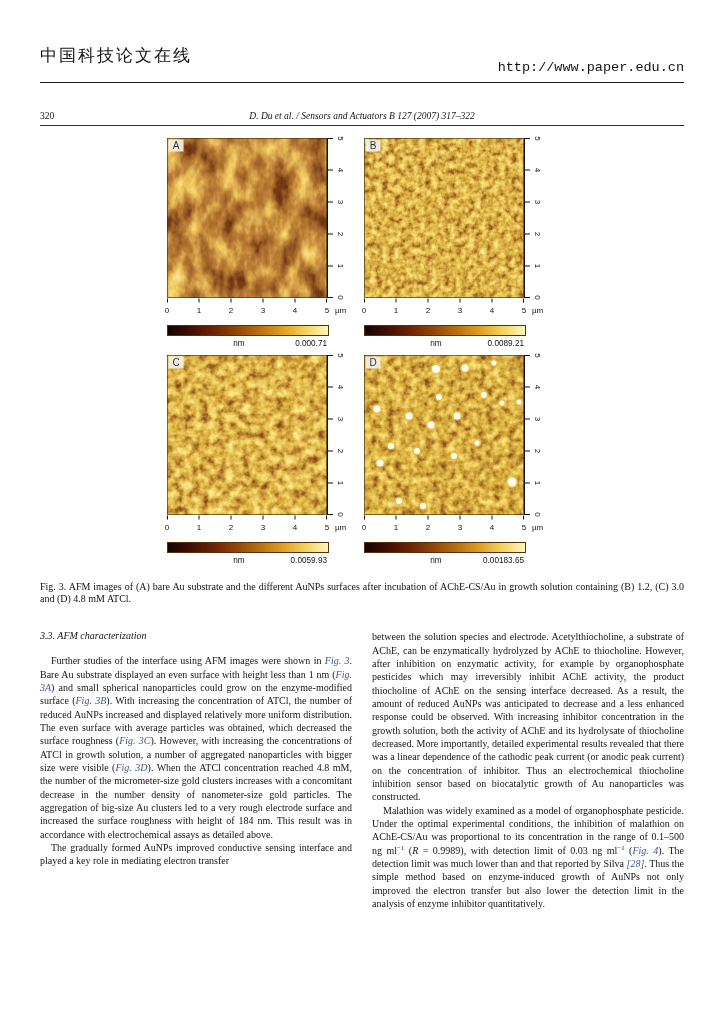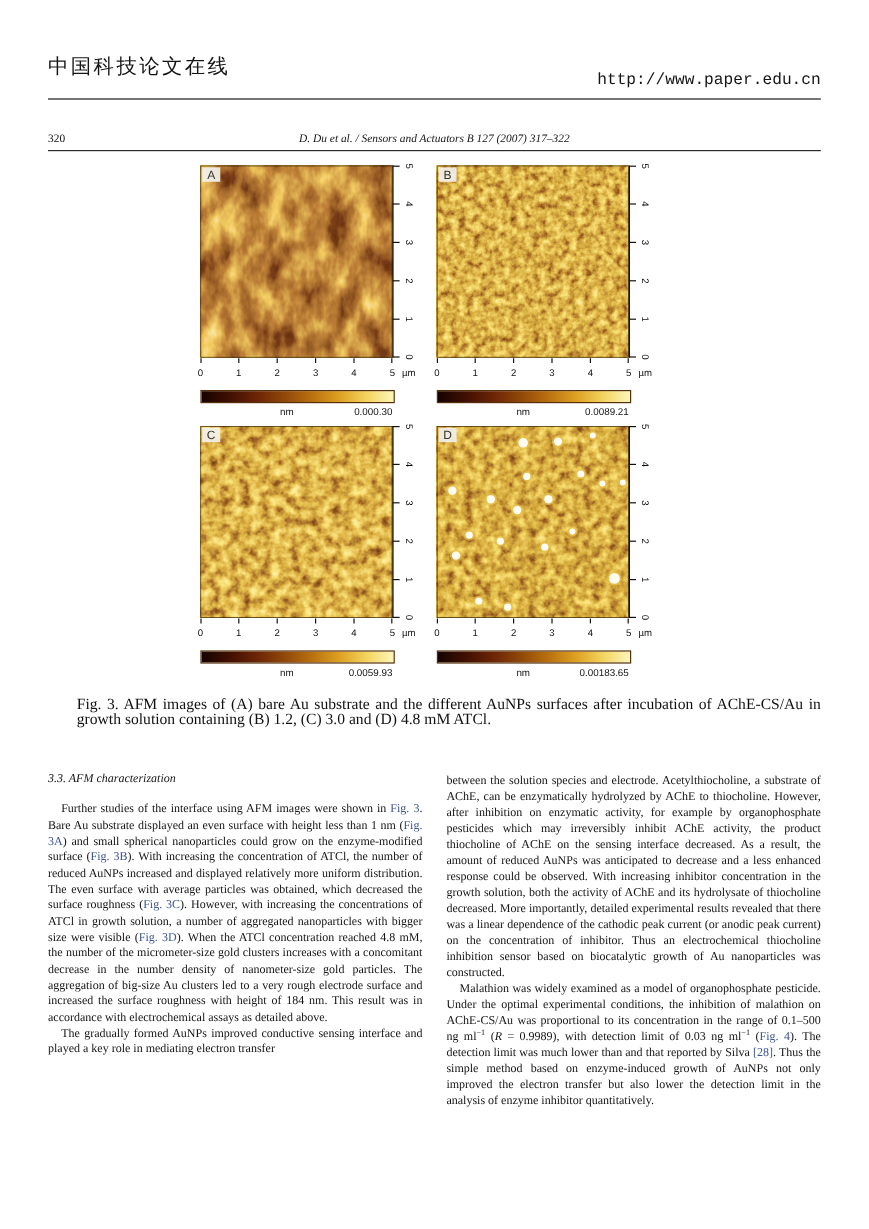--- a/index.html
+++ b/index.html
@@ -26,29 +26,29 @@
   .img-frame{fill:none;stroke:#3a2a08;stroke-width:0.6;}
   .chip{fill:#f2f0ea;opacity:0.92;}
   .chip-label{font-family:"Liberation Sans","DejaVu Sans",sans-serif;font-size:10px;fill:#333;}
   .axis{stroke:#111;stroke-width:1;}
   .tick{stroke:#111;stroke-width:1;}
   .axlab{font-family:"Liberation Sans","DejaVu Sans",sans-serif;font-size:8px;fill:#111;}
   .colorbar{width:160px;height:9px;margin-top:7px;border:0.5px solid #55300a;}
   .scale-labels{width:160px;margin-top:3px;position:relative;display:flex;justify-content:flex-end;
     font-family:"Liberation Sans","DejaVu Sans",sans-serif;font-size:8.2px;color:#111;}
   .scale-labels .scale-unit{position:absolute;left:0;right:16px;text-align:center;}
-  .figure-caption{margin-top:16px;font-size:13px;line-height:11.6px;text-align:justify;color:#111;margin-left:24px;}
+  .figure-caption{margin-top:16px;font-size:10px;line-height:11.6px;text-align:justify;color:#111;}
   
-  .two-col{margin-top:40px;display:flex;gap:20px;}
+  .two-col{margin-top:26px;display:flex;gap:20px;}
   .col{flex:1;min-width:0;}
   .section-heading{font-style:italic;font-weight:normal;font-size:10px;margin:0 0 13px 0;}
   .section-heading.second{margin-top:15px;}
   .para{font-size:10px;line-height:13.35px;text-align:justify;margin:0;}
   .para.indent{text-indent:11px;}
-  .link{color:#3c5590;cursor:pointer;}
+  .link{color:#3c5590;cursor:pointer;font-style:italic;}
   .it{font-style:italic;}
   sup{font-size:6.8px;line-height:0;}
   .defs-holder{position:absolute;width:0;height:0;overflow:hidden;}
 </style>
 </head>
 <body>
 
 <svg class="defs-holder" aria-hidden="true">
   <defs>
     <filter id="fA" x="0" y="0" width="100%" height="100%">
@@ -139,21 +139,21 @@
               <text class="axlab" x="128" y="175" text-anchor="middle">4</text>
               <line class="tick" x1="159.5" x2="159.5" y1="160.5" y2="164.5"></line>
               <text class="axlab" x="160" y="175" text-anchor="middle">5</text>
               <text class="axlab" x="168" y="175" text-anchor="start">µm</text>
             </g>
     </svg>
     <div class="colorbar" style="background: linear-gradient(to right, rgb(21, 3, 0), rgb(64, 15, 3), rgb(107, 36, 6), rgb(144, 71, 8), rgb(185, 111, 14), rgb(221, 159, 33), rgb(243, 211, 92), rgb(253, 246, 187));"></div>
     <div class="scale-labels">
       <span class="scale-min">0.00</span>
       <span class="scale-unit">nm</span>
-      <span class="scale-max">0.30</span>
+      <span class="scale-max">0.71</span>
     </div>
   </div>
 
   <div class="panel">
     <svg class="afm-svg" width="193" height="180">
       <rect class="afm-noise" x="0" y="0" width="160" height="160" filter="url(#fB)"></rect>
       <g class="dots"></g>
       <rect class="img-frame" x="0.3" y="0.3" width="159.4" height="159.4"></rect>
       <rect class="chip" x="1.5" y="1.5" width="15" height="12"></rect>
       <text class="chip-label" x="9" y="11" text-anchor="middle">B</text>

